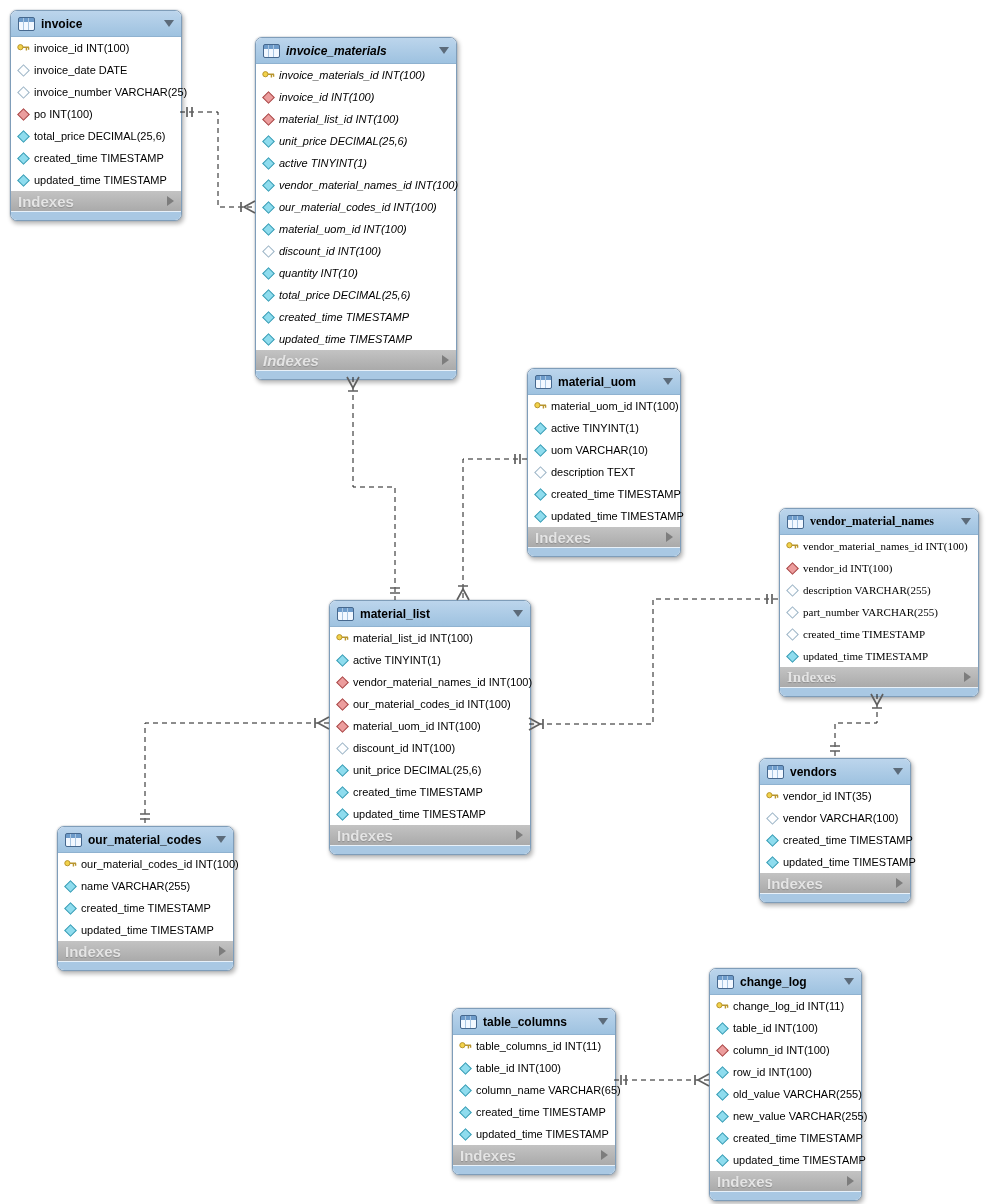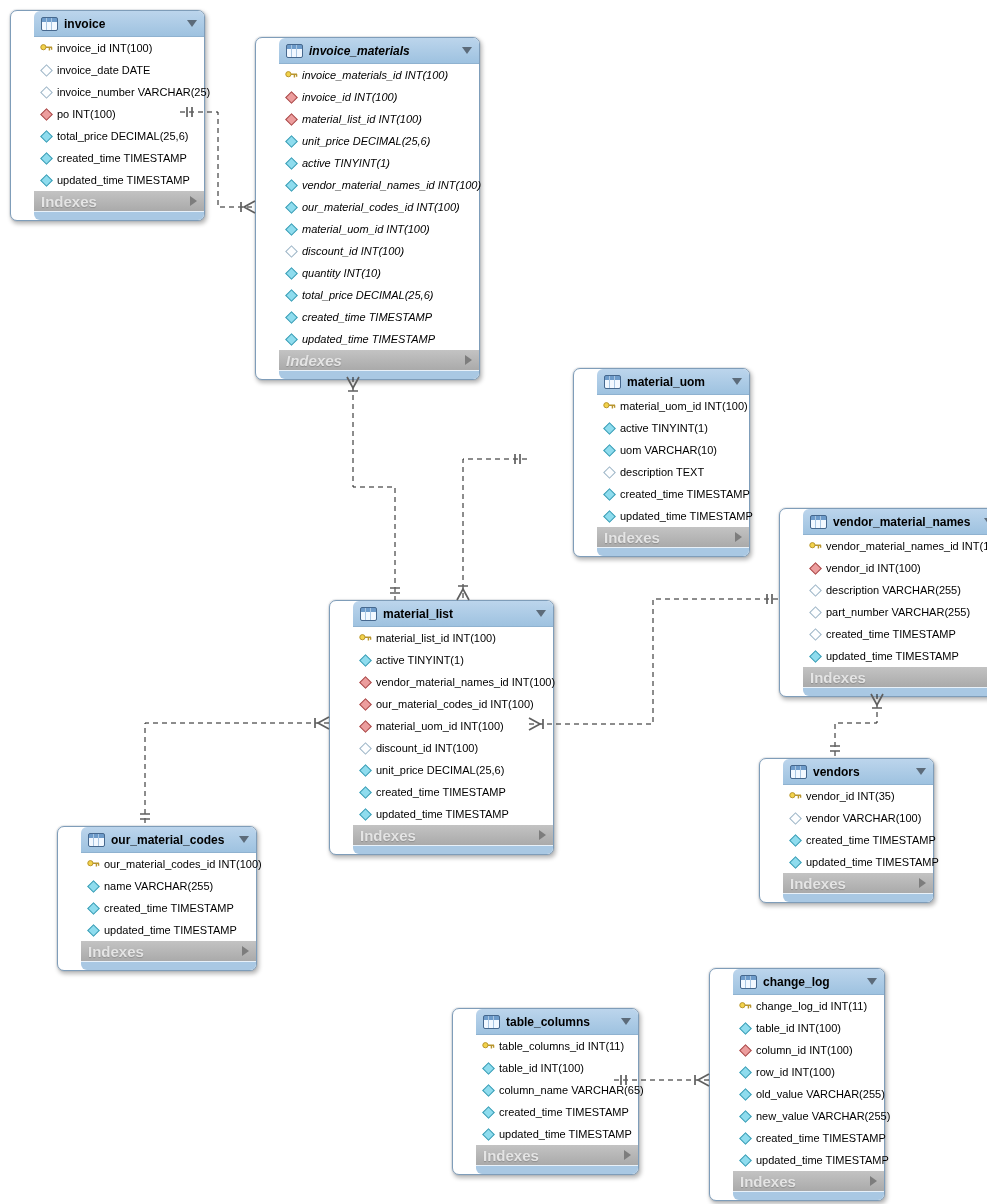--- a/index.html
+++ b/index.html
@@ -1,18 +1,18 @@
 <!DOCTYPE html>
 <html><head>
 <meta charset="utf-8">
 <style>
   html,body{margin:0;padding:0;background:#fdfdfd;font-family:"Liberation Sans",sans-serif;}
   #cv{position:relative;overflow:hidden;background:#fff;}
   .entity{position:absolute;background:#fff;border:1px solid #7f9db9;border-radius:7px;
-          box-shadow:0 0 0 1px rgba(120,140,160,.15),1.5px 2.5px 4px rgba(0,0,0,.28);padding-left:23px;}
+          box-shadow:0 0 0 1px rgba(120,140,160,.15),1.5px 2.5px 4px rgba(0,0,0,.28);}
   .hdr{height:25px;display:flex;align-items:center;gap:6px;padding:0 7px;
        background:linear-gradient(#bcd5ec,#9ec2e0);border-bottom:1px solid #8fb2d0;
        border-radius:6px 6px 0 0;}
   .tbl-icon{width:15px;height:12px;border:1px solid #46688e;border-radius:2px;flex:none;
        background:
          linear-gradient(to right, transparent 4px, #a9c6e2 4px, #a9c6e2 5px, transparent 5px, transparent 9px, #a9c6e2 9px, #a9c6e2 10px, transparent 10px),
          linear-gradient(to bottom, #6d9bca 0 4px, #f2f8ff 4px);}
   .title{font-weight:bold;font-size:12px;color:#000;flex:1;white-space:nowrap;}
   .collapse{width:0;height:0;border-left:5px solid transparent;border-right:5px solid transparent;
        border-top:7px solid #5c6b7a;flex:none;}
@@ -186,21 +186,21 @@
           </span>
           <span class="ftext">updated_time TIMESTAMP</span>
         </div>
       </div>
       <div class="ftr">
         <span class="flabel">Indexes</span>
         <span class="farrow"></span>
       </div>
       <div class="strip"></div>
     </div>
-    <div class="entity" style="left: 527px; top: 368px; width: 152px; margin-left: 46px;">
+    <div class="entity" style="left: 527px; top: 368px; width: 152px;">
       <div class="hdr">
         <span class="tbl-icon"></span>
         <span class="title">material_uom</span>
         <span class="collapse"></span>
       </div>
       <div class="body">
         <div class="row">
           <span class="ico-cell">
             <svg width="13" height="10">
               <circle cx="3.4" cy="4.2" r="2.6" fill="#f2d24b" stroke="#b8952e"></circle>
@@ -239,21 +239,21 @@
           </span>
           <span class="ftext">updated_time TIMESTAMP</span>
         </div>
       </div>
       <div class="ftr">
         <span class="flabel">Indexes</span>
         <span class="farrow"></span>
       </div>
       <div class="strip"></div>
     </div>
-    <div class="entity" style="left: 779px; top: 508px; width: 198px;">
+    <div class="entity" style="left: 779px; top: 508px; width: 198px; font-family: Liberation Serif, serif;">
       <div class="hdr">
         <span class="tbl-icon"></span>
         <span class="title">vendor_material_names</span>
         <span class="collapse"></span>
       </div>
       <div class="body">
         <div class="row">
           <span class="ico-cell">
             <svg width="13" height="10">
               <circle cx="3.4" cy="4.2" r="2.6" fill="#f2d24b" stroke="#b8952e"></circle>

